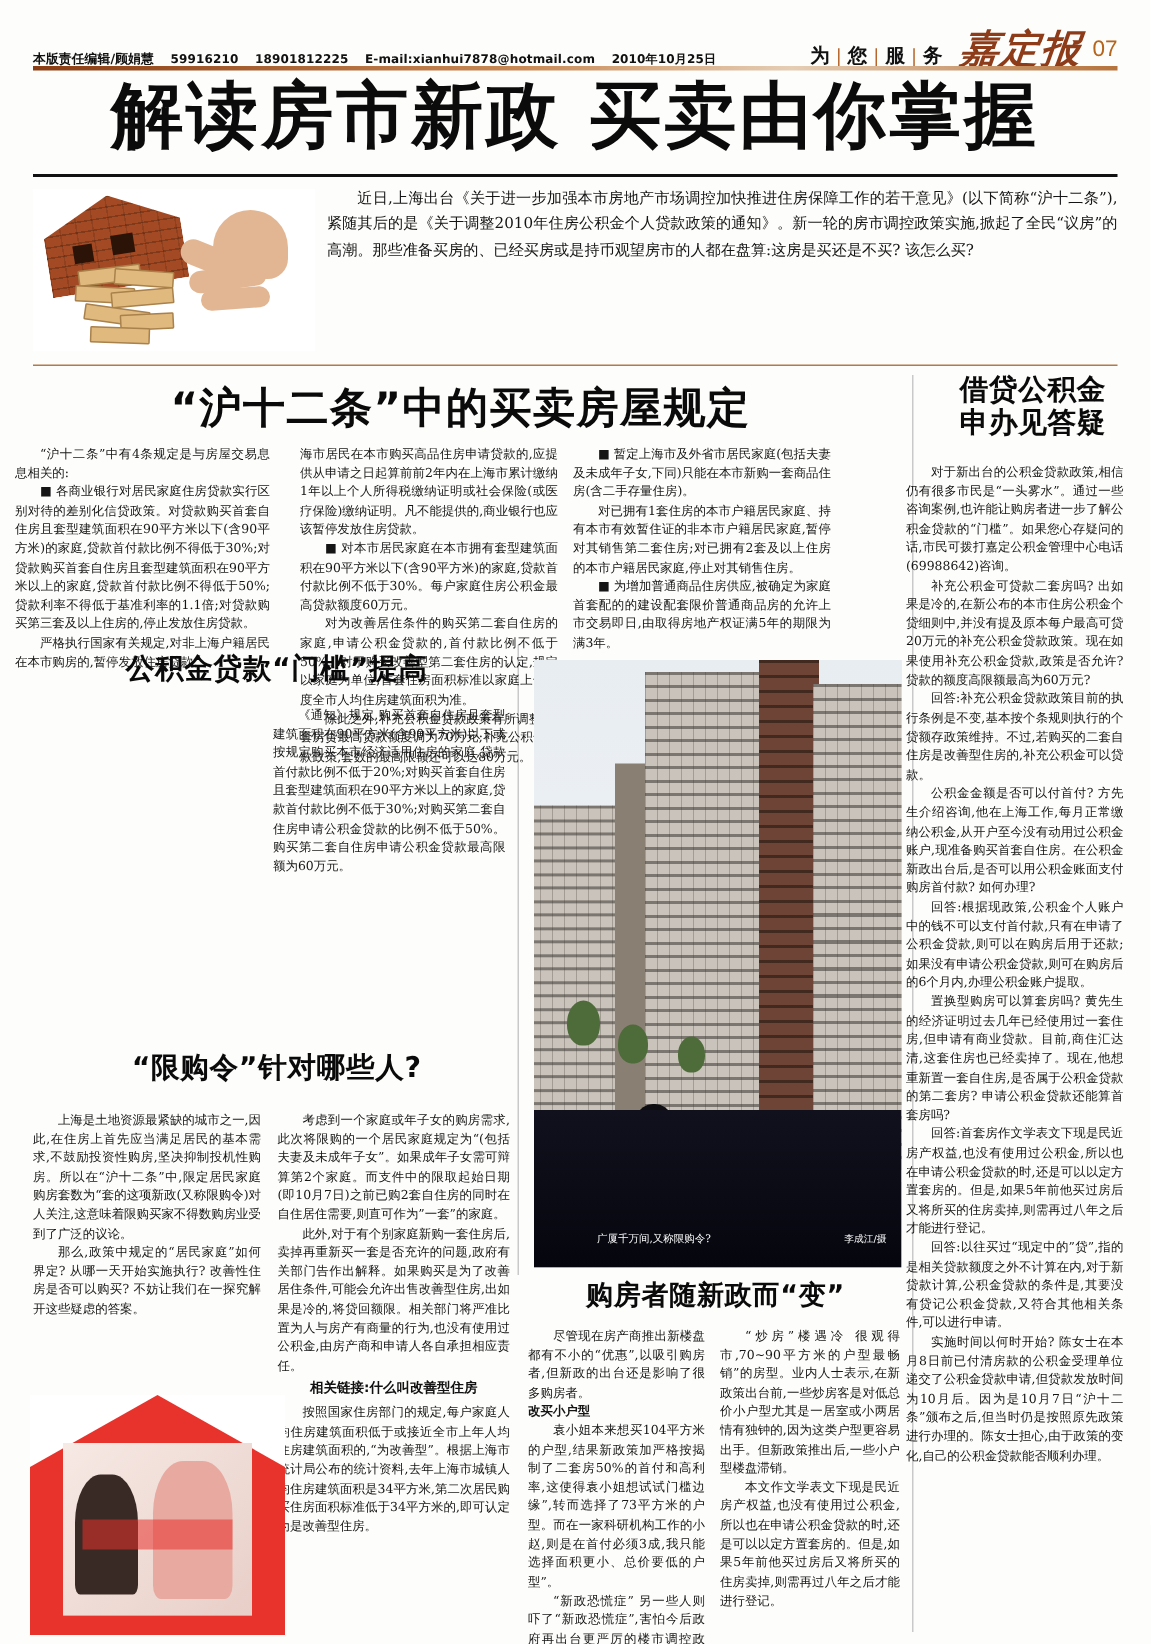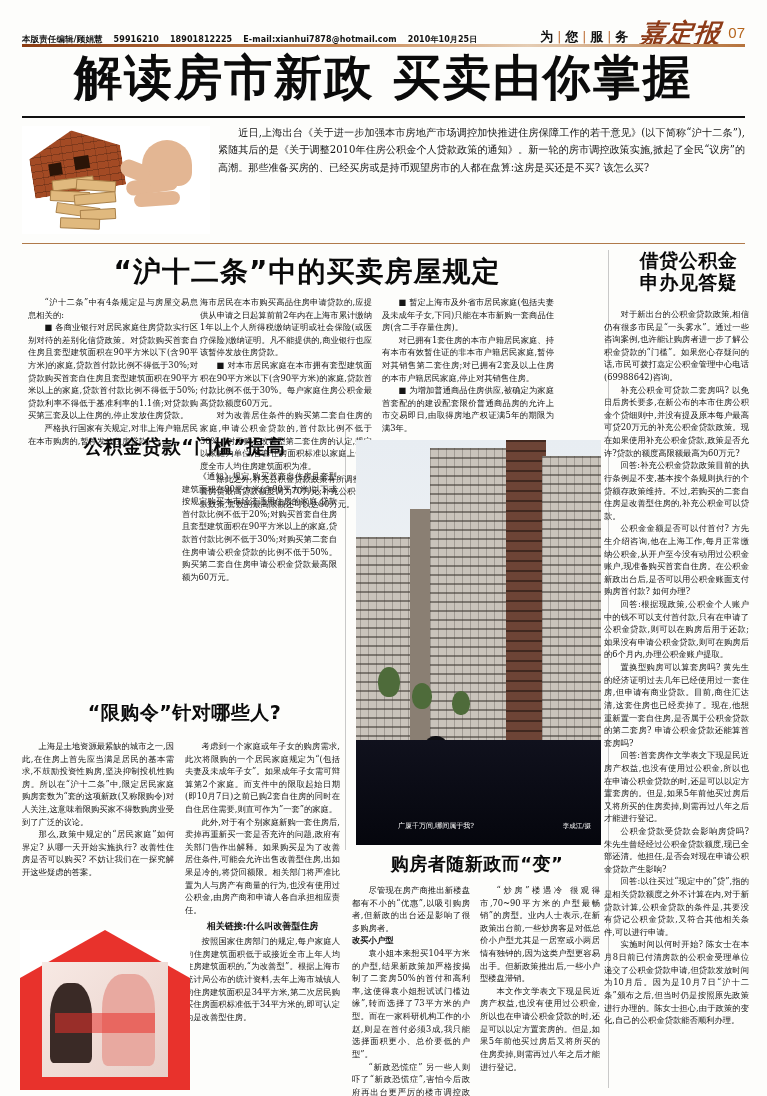--- a/index.html
+++ b/index.html
@@ -245,21 +245,21 @@
       <p>近日,上海出台《关于进一步加强本市房地产市场调控加快推进住房保障工作的若干意见》(以下简称“沪十二条”),紧随其后的是《关于调整2010年住房公积金个人贷款政策的通知》。新一轮的房市调控政策实施,掀起了全民“议房”的高潮。那些准备买房的、已经买房或是持币观望房市的人都在盘算:这房是买还是不买? 该怎么买?</p>
     </div>
   </div>
   <div class="intro-rule"></div>
 
   <div class="vrule" style="left:608px;top:250px;height:838px;"></div>
   <div class="vrule" style="left:345px;top:430px;height:420px;"></div>
 
   <div style="position:absolute;left:22px;top:256px;width:570px;" class="sec-h sec-h1">“沪十二条”中的买卖房屋规定</div>
 
-  <div class="body-col" style="position:absolute;left:28px;top:296px;width:170px;">
+  <div class="body-col" style="position:absolute;left:10px;top:296px;width:170px;">
     <p>“沪十二条”中有4条规定是与房屋交易息息相关的:</p>
     <p>■ 各商业银行对居民家庭住房贷款实行区别对待的差别化信贷政策。对贷款购买首套自住房且套型建筑面积在90平方米以下(含90平方米)的家庭,贷款首付款比例不得低于30%;对贷款购买首套自住房且套型建筑面积在90平方米以上的家庭,贷款首付款比例不得低于50%;贷款利率不得低于基准利率的1.1倍;对贷款购买第三套及以上住房的,停止发放住房贷款。</p>
     <p>严格执行国家有关规定,对非上海户籍居民在本市购房的,暂停发放住房贷款。</p>
   </div>
 
   <div class="body-col" style="position:absolute;left:200px;top:296px;width:172px;">
     <p class="noind">海市居民在本市购买高品住房申请贷款的,应提供从申请之日起算前前2年内在上海市累计缴纳1年以上个人所得税缴纳证明或社会保险(或医疗保险)缴纳证明。凡不能提供的,商业银行也应该暂停发放住房贷款。</p>
     <p>■ 对本市居民家庭在本市拥有套型建筑面积在90平方米以下(含90平方米)的家庭,贷款首付款比例不低于30%。每户家庭住房公积金最高贷款额度60万元。</p>
     <p>对为改善居住条件的购买第二套自住房的家庭,申请公积金贷款的,首付款比例不低于50%。对于购买改善型第二套住房的认定,规定以家庭为单位,首套住房面积标准以家庭上一年度全市人均住房建筑面积为准。</p>
     <p>除此之外,补充公积金贷款政策有所调整:首套房贷最高贷款额度调为70万元;补充公积金贷款政策,套数的最高限额还可以达80万元。</p>
@@ -306,21 +306,21 @@
     <div class="tower" style="left:54px;top:17%;width:28px;height:68%;background:#8a7f73;"></div>
     <div class="tower" style="left:74px;top:2%;width:84px;height:82%;"></div>
     <div class="tower dark" style="left:150px;top:0%;width:40px;height:84%;"></div>
     <div class="tower" style="left:186px;top:4%;width:64px;height:80%;"></div>
     <div class="ground"></div>
     <div class="tree" style="left:22px;top:56%;width:22px;height:30px;"></div>
     <div class="tree" style="left:56px;top:60%;width:20px;height:26px;"></div>
     <div class="tree" style="left:96px;top:62%;width:18px;height:24px;"></div>
     <div class="person-sil" style="left:62px;top:73%;width:36px;height:60px;"></div>
     <div class="nightband"></div>
-    <div class="cap" style="left:42px;bottom:14px;">广厦千万间,哪间属于我?</div>
+    <div class="cap" style="left:42px;bottom:14px;">广厦千万间,又称限购令?</div>
     <div class="cap-credit" style="right:10px;bottom:14px;">李成江/摄</div>
   </div>
 
   <div style="position:absolute;left:352px;top:854px;width:250px;" class="sec-h sec-h3">购房者随新政而“变”</div>
 
   <div class="body-col" style="position:absolute;left:352px;top:884px;width:118px;">
     <p>尽管现在房产商推出新楼盘都有不小的“优惠”,以吸引购房者,但新政的出台还是影响了很多购房者。</p>
     <p class="noind" style="font-weight:bold;">改买小户型</p>
     <p>袁小姐本来想买104平方米的户型,结果新政策加严格按揭制了二套房50%的首付和高利率,这使得袁小姐想试试门槛边缘”,转而选择了73平方米的户型。而在一家科研机构工作的小赵,则是在首付必须3成,我只能选择面积更小、总价要低的户型”。</p>
     <p>“新政恐慌症” 另一些人则吓了“新政恐慌症”,害怕今后政府再出台更严厉的楼市调控政策。一对年轻夫妻认购了104平方米的房子,“日前还买得起。这两天听说多家本擅好2成首付的,因为新政都买不起了,我们商量后还是决定买下来,以免日后房长要多。”</p>
@@ -328,24 +328,23 @@
   <div class="body-col" style="position:absolute;left:480px;top:884px;width:120px;">
     <p>“炒房”楼遇冷 很观得市,70~90平方米的户型最畅销”的房型。业内人士表示,在新政策出台前,一些炒房客是对低总价小户型尤其是一居室或小两居情有独钟的,因为这类户型更容易出手。但新政策推出后,一些小户型楼盘滞销。</p>
     <p>本文作文学表文下现是民近房产权益,也没有使用过公积金,所以也在申请公积金贷款的时,还是可以以定方置套房的。但是,如果5年前他买过房后又将所买的住房卖掉,则需再过八年之后才能进行登记。</p>
   </div>
 
   <div style="position:absolute;left:616px;top:250px;width:145px;white-space:pre-line;" class="sec-h sec-h2">借贷公积金
 申办见答疑</div>
 
   <div class="body-col" style="position:absolute;left:604px;top:308px;width:145px;">
     <p>对于新出台的公积金贷款政策,相信仍有很多市民是“一头雾水”。通过一些咨询案例,也许能让购房者进一步了解公积金贷款的“门槛”。如果您心存疑问的话,市民可拨打嘉定公积金管理中心电话(69988642)咨询。</p>
-    <p>补充公积金可贷款二套房吗? 以免日后房长要多,在新公布的本市住房公积金个贷细则中,并没有提及原本每户最高可贷20万元的补充公积金贷款政策。现在如果使用补充公积金贷款,政策是否允许?贷款的额度高限额最高为60万元?</p>
+    <p>补充公积金可贷款二套房吗? 出如果是冷的,在新公布的本市住房公积金个贷细则中,并没有提及原本每户最高可贷20万元的补充公积金贷款政策。现在如果使用补充公积金贷款,政策是否允许?贷款的额度高限额最高为60万元?</p>
     <p>回答:补充公积金贷款政策目前的执行条例是不变,基本按个条规则执行的个贷额存政策维持。不过,若购买的二套自住房是改善型住房的,补充公积金可以贷款。</p>
     <p>公积金金额是否可以付首付? 方先生介绍咨询,他在上海工作,每月正常缴纳公积金,从开户至今没有动用过公积金账户,现准备购买首套自住房。在公积金新政出台后,是否可以用公积金账面支付购房首付款? 如何办理?</p>
     <p>回答:根据现政策,公积金个人账户中的钱不可以支付首付款,只有在申请了公积金贷款,则可以在购房后用于还款;如果没有申请公积金贷款,则可在购房后的6个月内,办理公积金账户提取。</p>
     <p>置换型购房可以算套房吗? 黄先生的经济证明过去几年已经使用过一套住房,但申请有商业贷款。目前,商住汇达清,这套住房也已经卖掉了。现在,他想重新置一套自住房,是否属于公积金贷款的第二套房? 申请公积金贷款还能算首套房吗?</p>
     <p>回答:首套房作文学表文下现是民近房产权益,也没有使用过公积金,所以也在申请公积金贷款的时,还是可以以定方置套房的。但是,如果5年前他买过房后又将所买的住房卖掉,则需再过八年之后才能进行登记。</p>
-    <p>公积金贷款受贷款会影响房贷吗? 朱先生曾经经过公积金贷款额度,现已全部还清。他担任,是否会对现在申请公积金贷款产生影响?</p>
     <p>回答:以往买过“现定中的”贷”,指的是相关贷款额度之外不计算在内,对于新贷款计算,公积金贷款的条件是,其要没有贷记公积金贷款,又符合其他相关条件,可以进行申请。</p>
     <p>实施时间以何时开始? 陈女士在本月8日前已付清房款的公积金受理单位递交了公积金贷款申请,但贷款发放时间为10月后。因为是10月7日“沪十二条”颁布之后,但当时仍是按照原先政策进行办理的。陈女士担心,由于政策的变化,自己的公积金贷款能否顺利办理。</p>
   </div>
 
 </div>
 
 </body></html>

